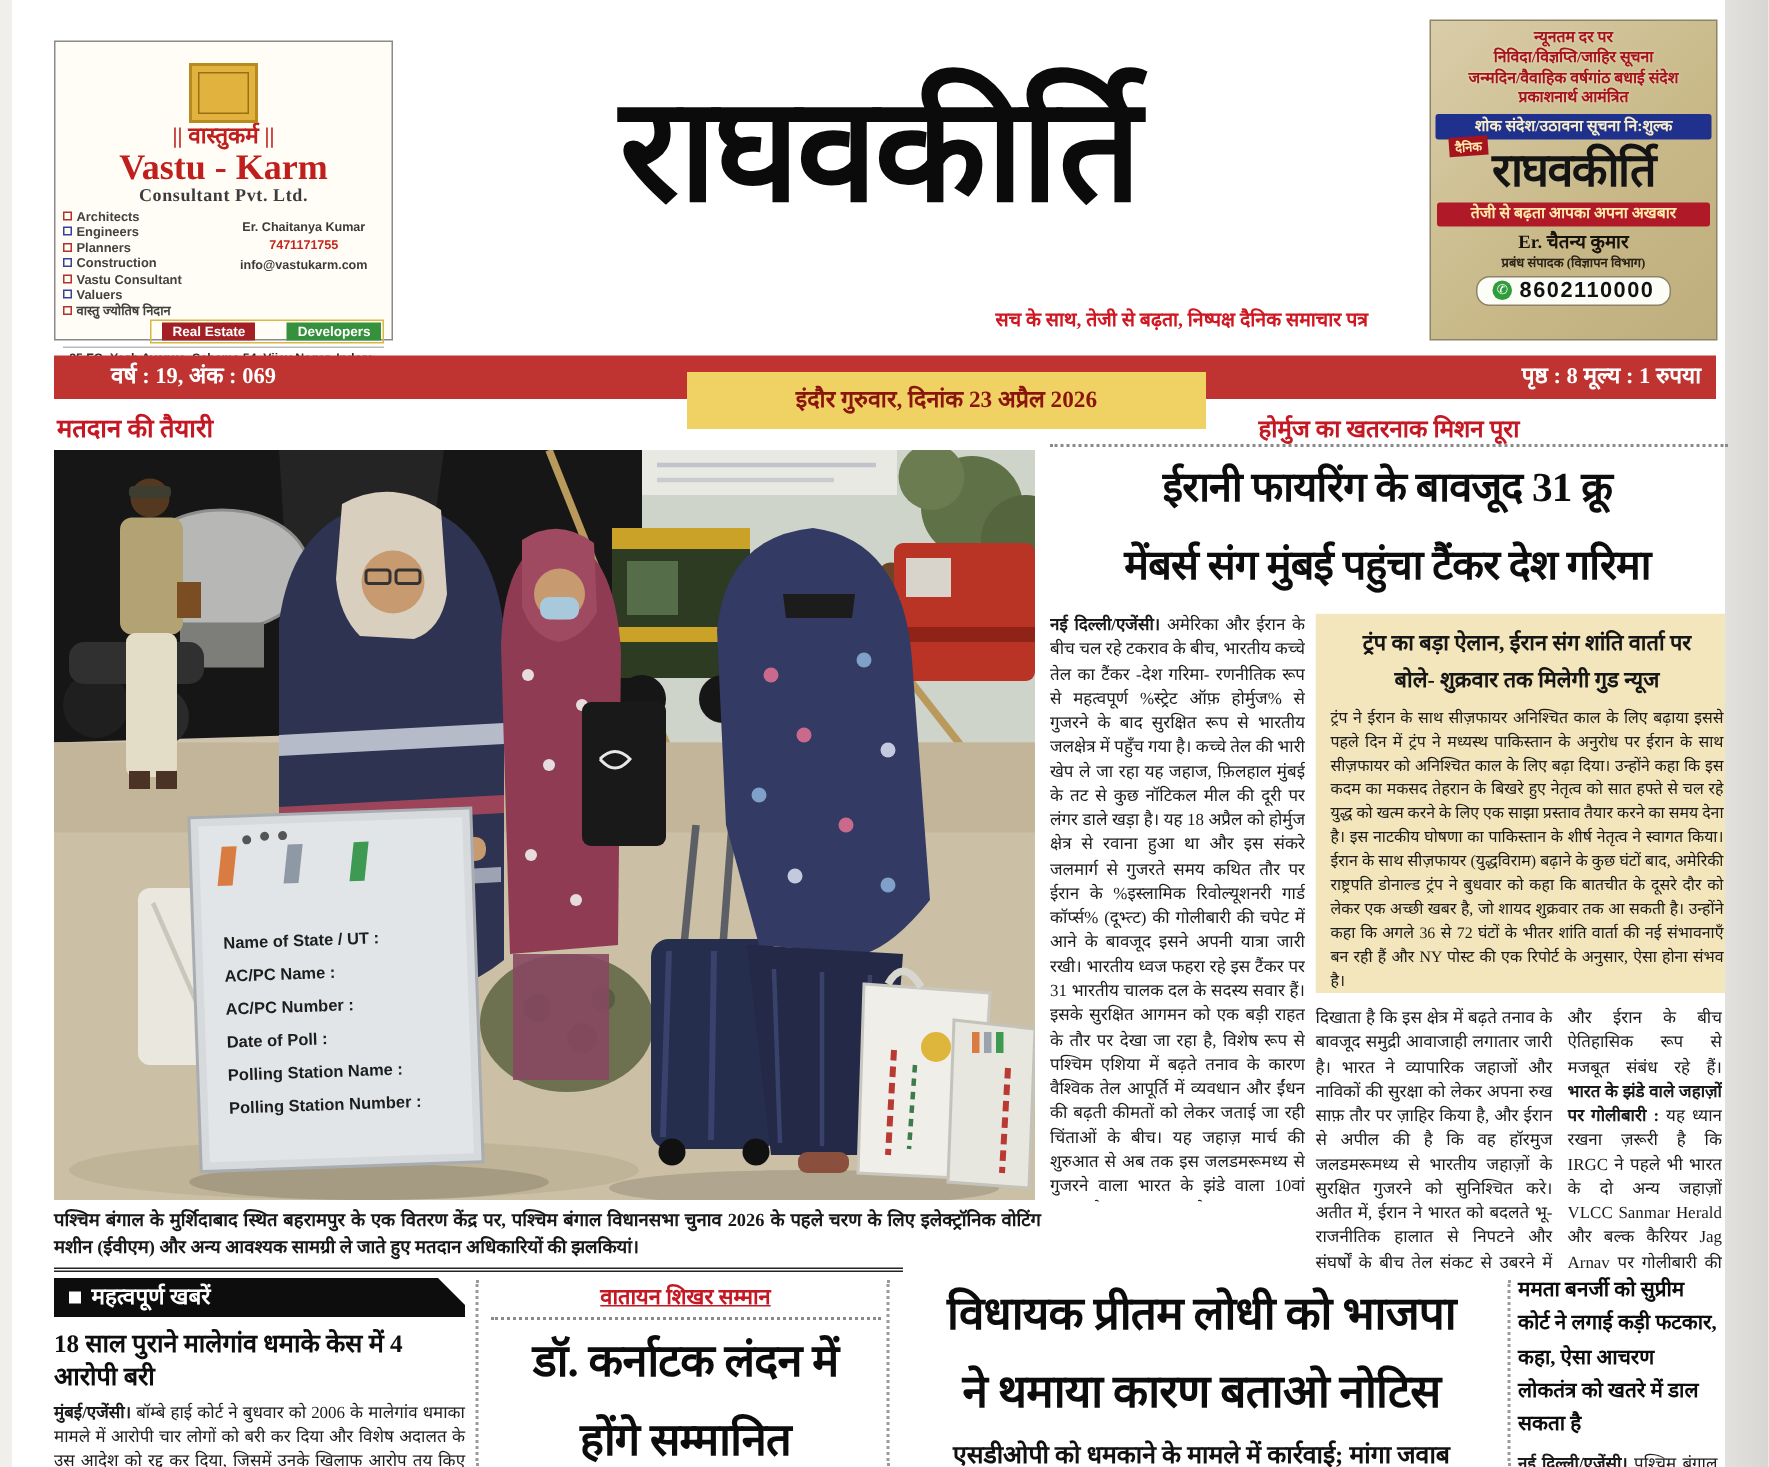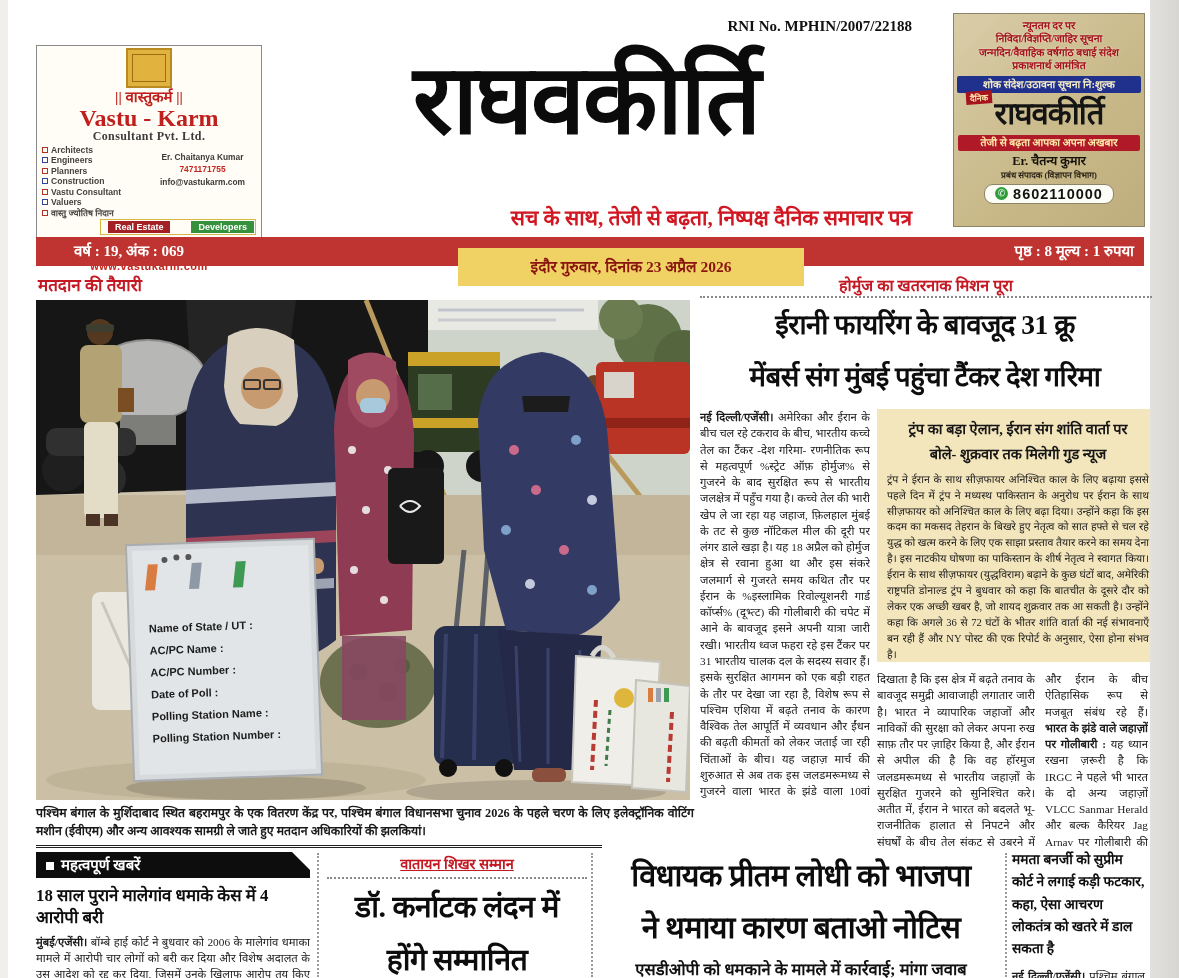--- a/index.html
+++ b/index.html
@@ -5,21 +5,21 @@
   html,body{margin:0;padding:0;}
   body{background:#e9e8e4;font-family:"Liberation Serif","DejaVu Serif",serif;-webkit-font-smoothing:antialiased;}
   #stage{position:relative;width:1179px;height:978px;background:#f0efec;overflow:hidden;}
   #paper{position:absolute;left:8px;top:0;width:1142px;height:978px;background:#ffffff;}
   #scan-right{position:absolute;right:0;top:0;width:29px;height:978px;background:linear-gradient(90deg,#e2e1dd,#d7d6d2);}
   .abs{position:absolute;}
   .justify{text-align:justify;}
   .hindi-body{font-size:11.3px;line-height:1.44;color:#1b1b1b;}
   .lead{font-weight:bold;}
   
-  #left-ad{left:36px;top:27px;width:226px;height:200px;border:1.5px solid #8a8a8a;background:#fffdf6;box-sizing:border-box;padding:2px 5px;text-align:center;margin-top:18px;}
+  #left-ad{left:36px;top:27px;width:226px;height:200px;border:1.5px solid #8a8a8a;background:#fffdf6;box-sizing:border-box;padding:14px 5px;text-align:center;}
   #left-ad .logo{width:46px;height:40px;margin:0 auto;background:#e2b23f;border:2px solid #b98a1f;box-sizing:border-box;position:relative;}
   #left-ad .logo:before{content:"";position:absolute;inset:4px;border:1.5px solid #9a6f14;}
   #left-ad .deco{color:#c0201d;font-weight:bold;font-size:15px;margin-top:1px;line-height:1.1;}
   #left-ad .brand{color:#c0201d;font-weight:bold;font-size:24px;line-height:1.0;font-family:"Liberation Serif",serif;}
   #left-ad .subtitle{color:#3c3c3c;font-weight:bold;font-size:12px;line-height:1.1;letter-spacing:.4px;}
   #left-ad .cols{display:flex;text-align:left;margin-top:2px;}
   #left-ad ul{list-style:none;margin:0;padding:0;width:108px;}
   #left-ad li{font-family:"Liberation Sans",sans-serif;font-size:8.6px;font-weight:bold;color:#44423e;line-height:1.22;display:flex;align-items:center;}
   #left-ad li .sq{display:inline-block;width:4px;height:4px;border:1px solid #b03325;margin-right:3px;flex:none;}
   #left-ad li:nth-child(even) .sq{border-color:#30459a;}
@@ -27,21 +27,21 @@
   #left-ad .contact .ph{color:#c42620;}
   #left-ad .badges{display:flex;justify-content:flex-end;gap:21px;margin:1px 0 2px 58px;border:1px solid #d8b844;padding:1px;}
   #left-ad .badge{font-family:"Liberation Sans",sans-serif;font-size:9px;font-weight:bold;color:#fff;padding:1px 7px;}
   #left-ad .badge.red{background:#a32125;}
   #left-ad .badge.green{background:#35913c;}
   #left-ad .addr{font-family:"Liberation Sans",sans-serif;font-size:8.2px;font-weight:bold;color:#2e2c29;border-top:1px solid #bbb;padding-top:2px;line-height:1.2;}
   #left-ad .web{font-family:"Liberation Sans",sans-serif;font-size:11px;font-weight:bold;color:#c42620;letter-spacing:.5px;}
   
   #rni{left:620px;top:18px;width:292px;text-align:right;font-size:15px;font-weight:bold;color:#111;}
   #paper-title{left:256px;top:26px;width:660px;text-align:center;font-size:97px;font-weight:bold;color:#0b0b0b;line-height:1.55;letter-spacing:-2px;white-space:nowrap;}
-  #tagline{left:470px;top:203px;width:442px;text-align:right;color:#d01722;font-weight:bold;font-size:21px;}
+  #tagline{left:470px;top:203px;width:442px;text-align:right;color:#d01722;font-weight:bold;font-size:13px;}
   
   #right-ad{left:953px;top:13px;width:192px;height:214px;background:linear-gradient(135deg,#d9cda9,#c8b887 60%,#bfae7d);border:1px solid #8d8468;box-sizing:border-box;text-align:center;padding:5px 4px 4px;}
   #right-ad .r1{color:#a5131f;font-weight:bold;font-size:10.5px;line-height:1.28;text-shadow:0 0 2px #efe6c8;}
   #right-ad .bluebar{background:#20308d;color:#f5ecc9;font-weight:bold;font-size:10.5px;line-height:17px;margin:3px -1px 2px;border-radius:2px;}
   #right-ad .brandrow{position:relative;margin-top:1px;}
   #right-ad .dainik{position:absolute;left:8px;top:-4px;background:#a5131f;color:#ffe9a8;font-size:8.5px;font-weight:bold;padding:1px 4px;transform:rotate(-4deg);}
   #right-ad .rbrand{font-size:31px;font-weight:bold;color:#141414;line-height:1.25;letter-spacing:-1px;}
   #right-ad .redbar{background:#b01a28;color:#ffe9a8;font-weight:bold;font-size:10.5px;line-height:16px;margin:1px 0 3px;border-radius:2px;}
   #right-ad .cname{font-size:12.5px;font-weight:bold;color:#17120c;line-height:1.2;}
   #right-ad .crole{font-size:8.6px;font-weight:bold;color:#2c2417;line-height:1.4;}
@@ -142,21 +142,20 @@
       </div>
     </div>
     <div class="badges">
       <span class="badge red">Real Estate</span>
       <span class="badge green">Developers</span>
     </div>
     <div class="addr">25 FG, Yash Avenue, Scheme 54, Vijay Nagar, Indore- 452 010</div>
     <div class="web">www.vastukarm.com</div>
   </div>
 
-  <div id="rni" class="abs">RNI No. MPHIN/2007/22188</div>
   <div id="paper-title" class="abs">राघवकीर्ति</div>
   <div id="tagline" class="abs">सच के साथ, तेजी से बढ़ता, निष्पक्ष दैनिक समाचार पत्र</div>
 
   <div id="right-ad" class="abs">
     <div class="r1">न्यूनतम दर पर</div>
     <div class="r1">निविदा/विज्ञप्ति/जाहिर सूचना</div>
     <div class="r1">जन्मदिन/वैवाहिक वर्षगांठ बधाई संदेश</div>
     <div class="r1">प्रकाशनार्थ आमंत्रित</div>
     <div class="bluebar">शोक संदेश/उठावना सूचना नि:शुल्क</div>
     <div class="brandrow">

